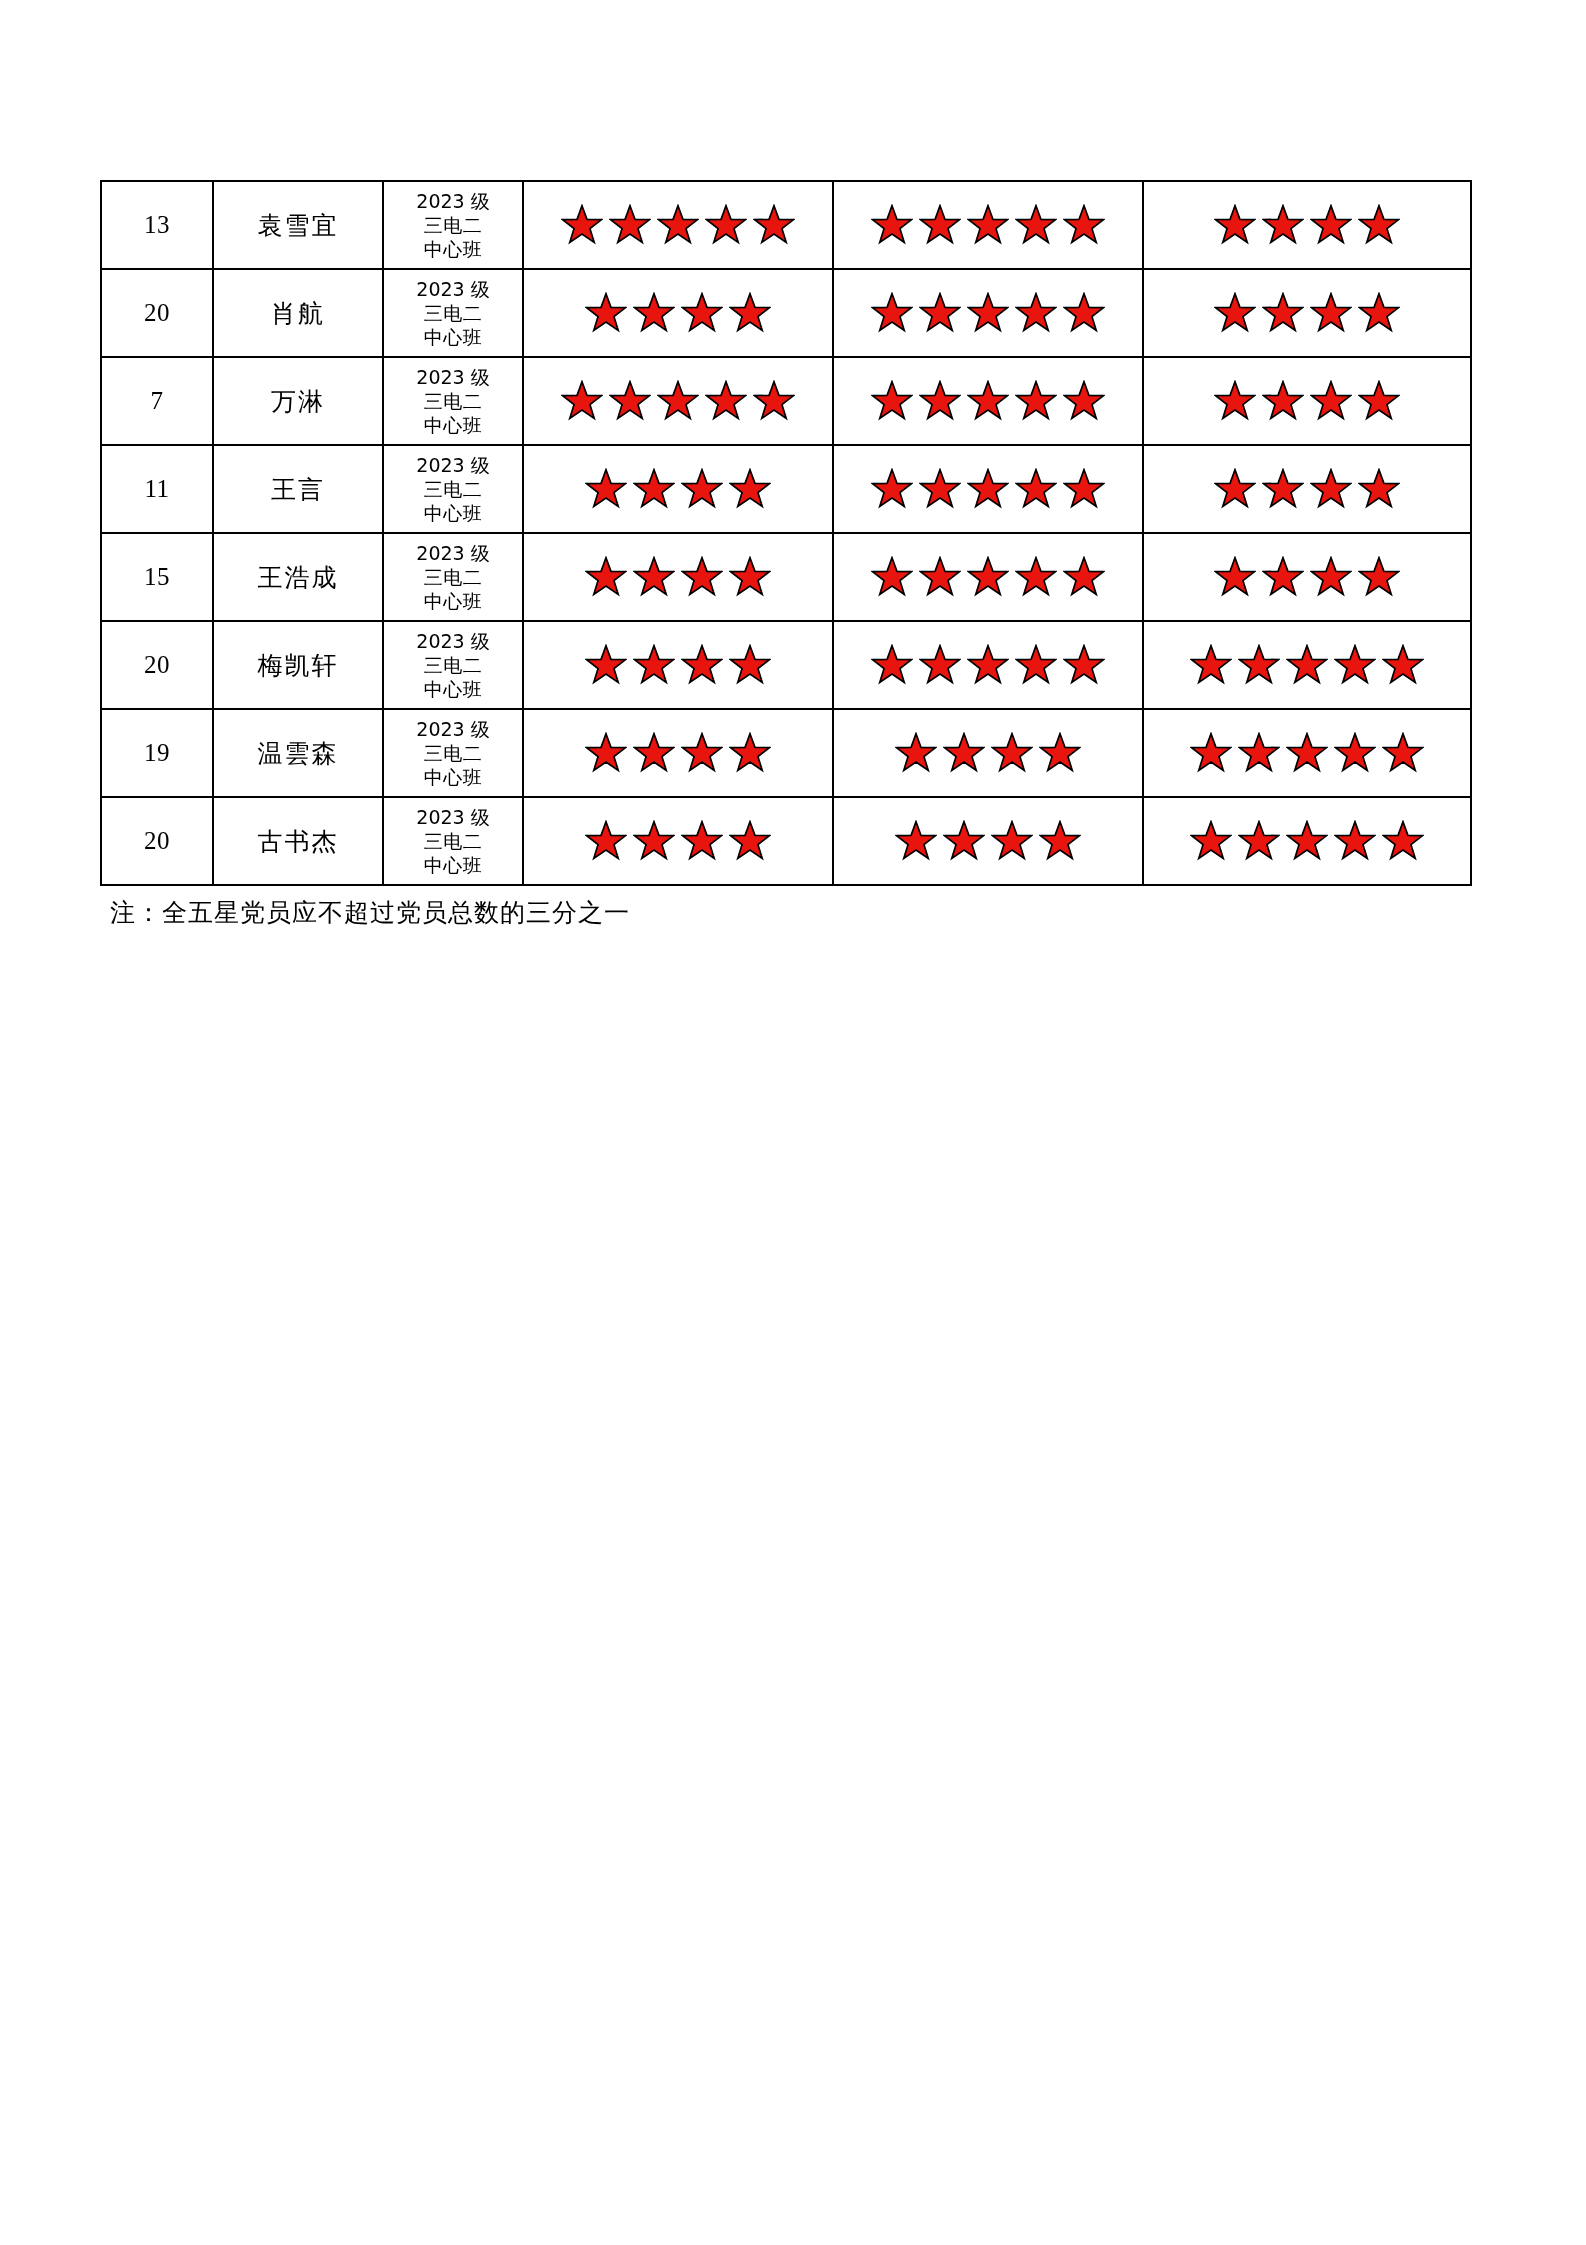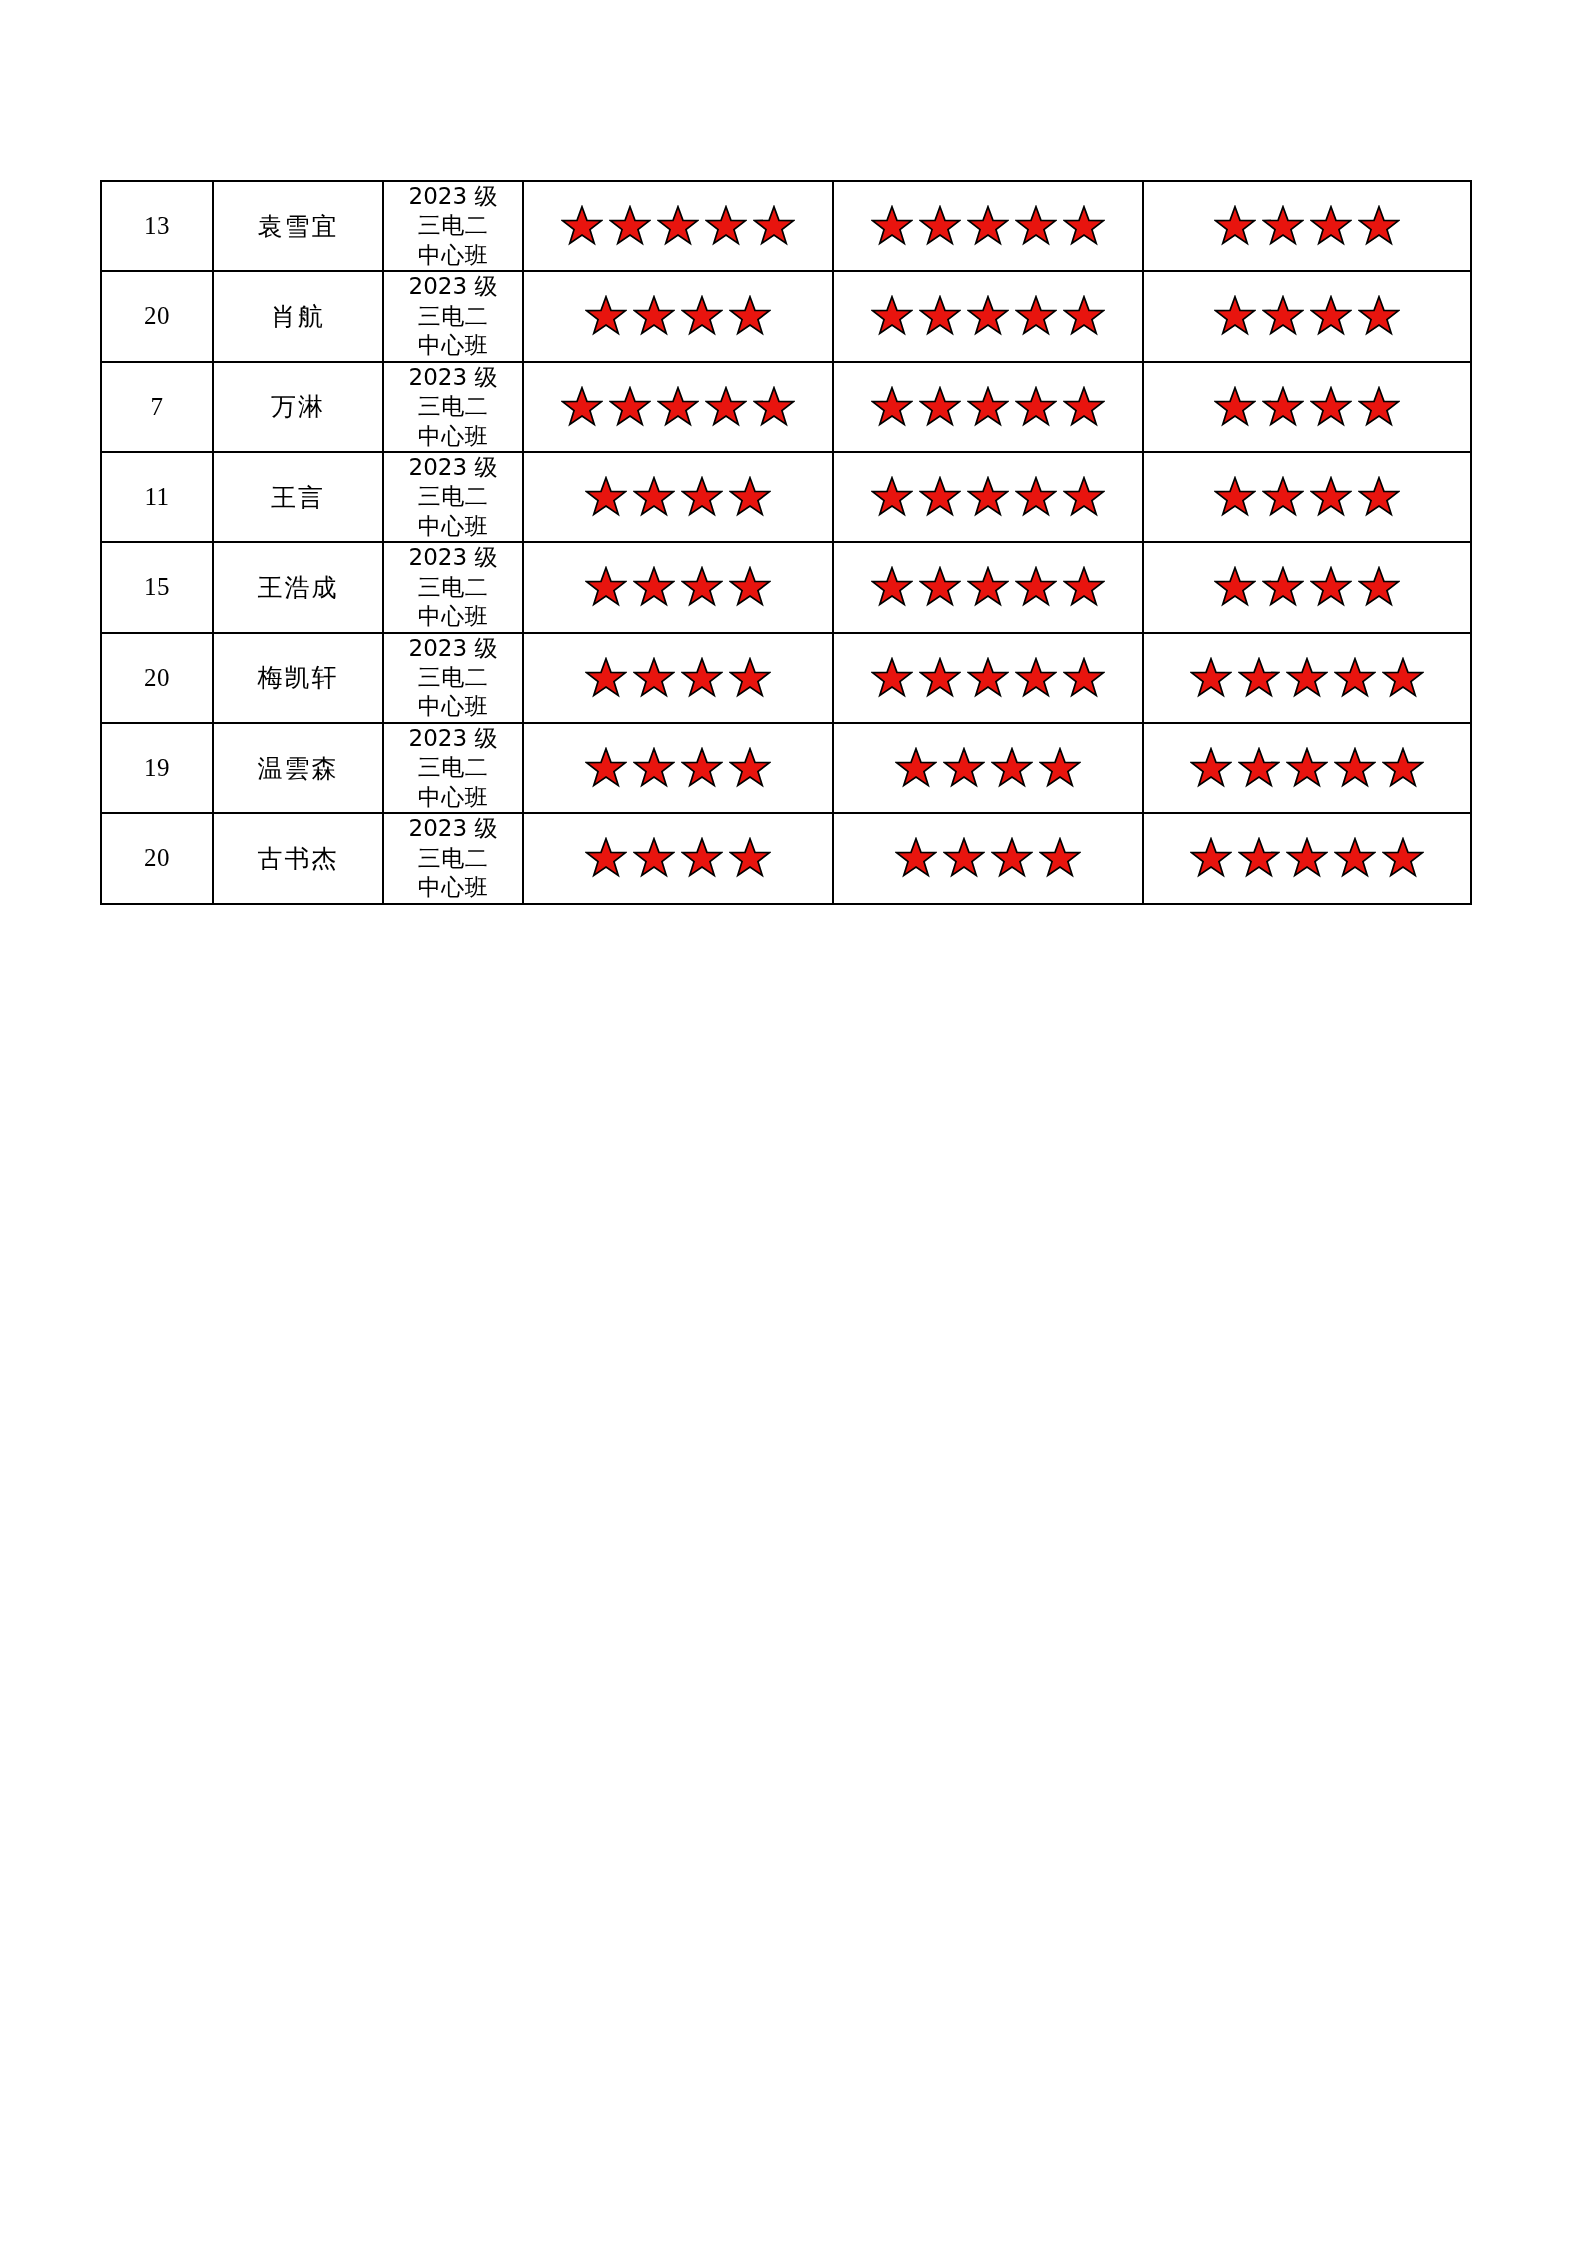--- a/index.html
+++ b/index.html
@@ -53,21 +53,21 @@
     letter-spacing: 0.5px;
     margin-top: 19px;
   }
   .cell-name {
     font-size: 25px;
     font-family: "DejaVu Sans", "Liberation Sans", sans-serif;
     letter-spacing: 2px;
     border-radius: 6px;
   }
   .cell-class {
-    font-size: 23px;
+    font-size: 19px;
     line-height: 1.28;
     font-family: "DejaVu Sans", "Liberation Sans", sans-serif;
     padding: 8px 4px;
     letter-spacing: 0.5px;
     margin-top: 39px;
   }
   .cell-class .ln { display: block; white-space: nowrap; }
   .cell-class .ln-first { letter-spacing: 0; }
 
   .stars {
@@ -811,15 +811,16 @@
                   <svg viewBox="0 0 100 100" xmlns="http://www.w3.org/2000/svg">
                     <polygon points="50,4 61.8,36.5 96.4,37.2 68.9,58.3 79.2,91.4 50,71.4 20.8,91.4 31.1,58.3 3.6,37.2 38.2,36.5" fill="#E8140E" stroke="#000000" stroke-width="4" stroke-linejoin="miter"></polygon>
                   </svg>
                 </span>
               </div>
             </td>
           </tr>
         </tbody>
     </table>
 
+    <div class="note">注：全五星党员应不超过党员总数的三分之一</div>
 
   </div>
 </div>
 
 </body></html>

